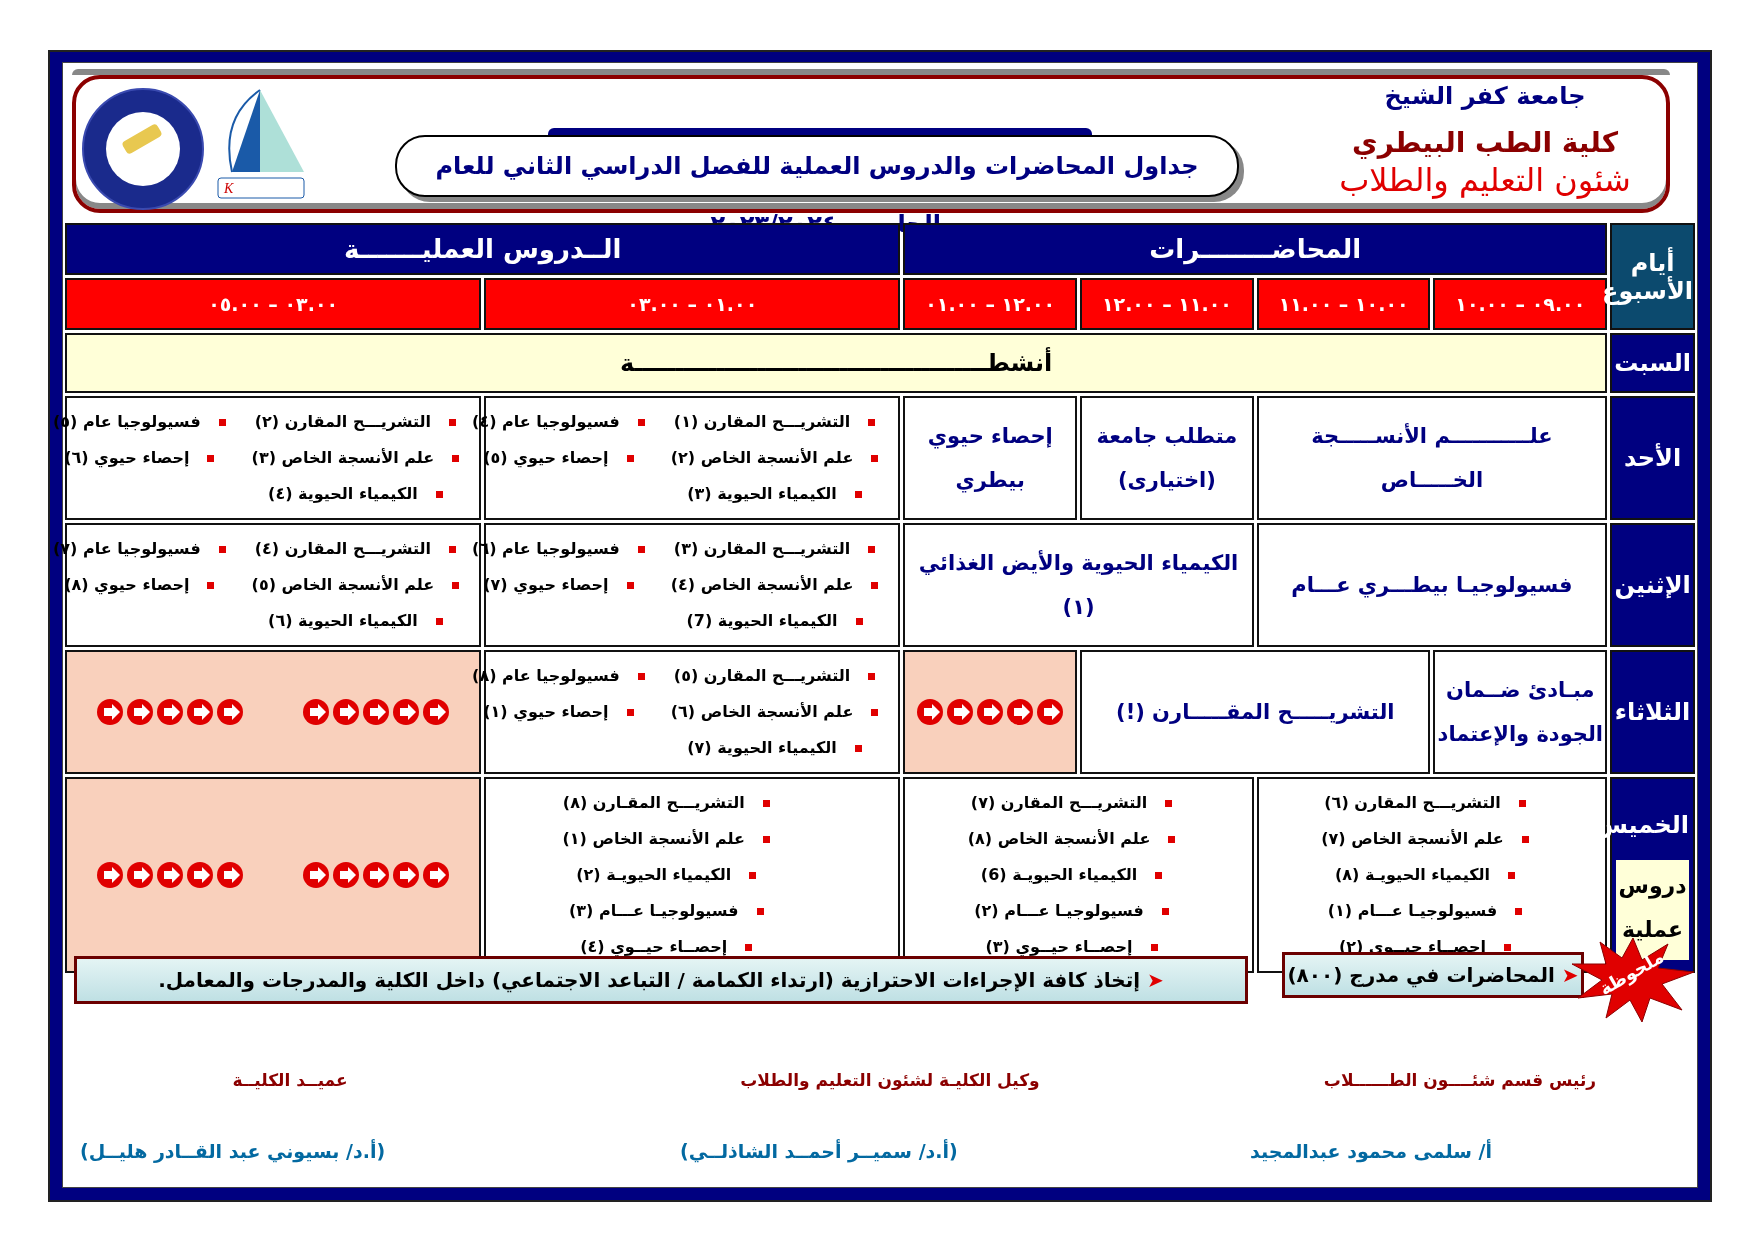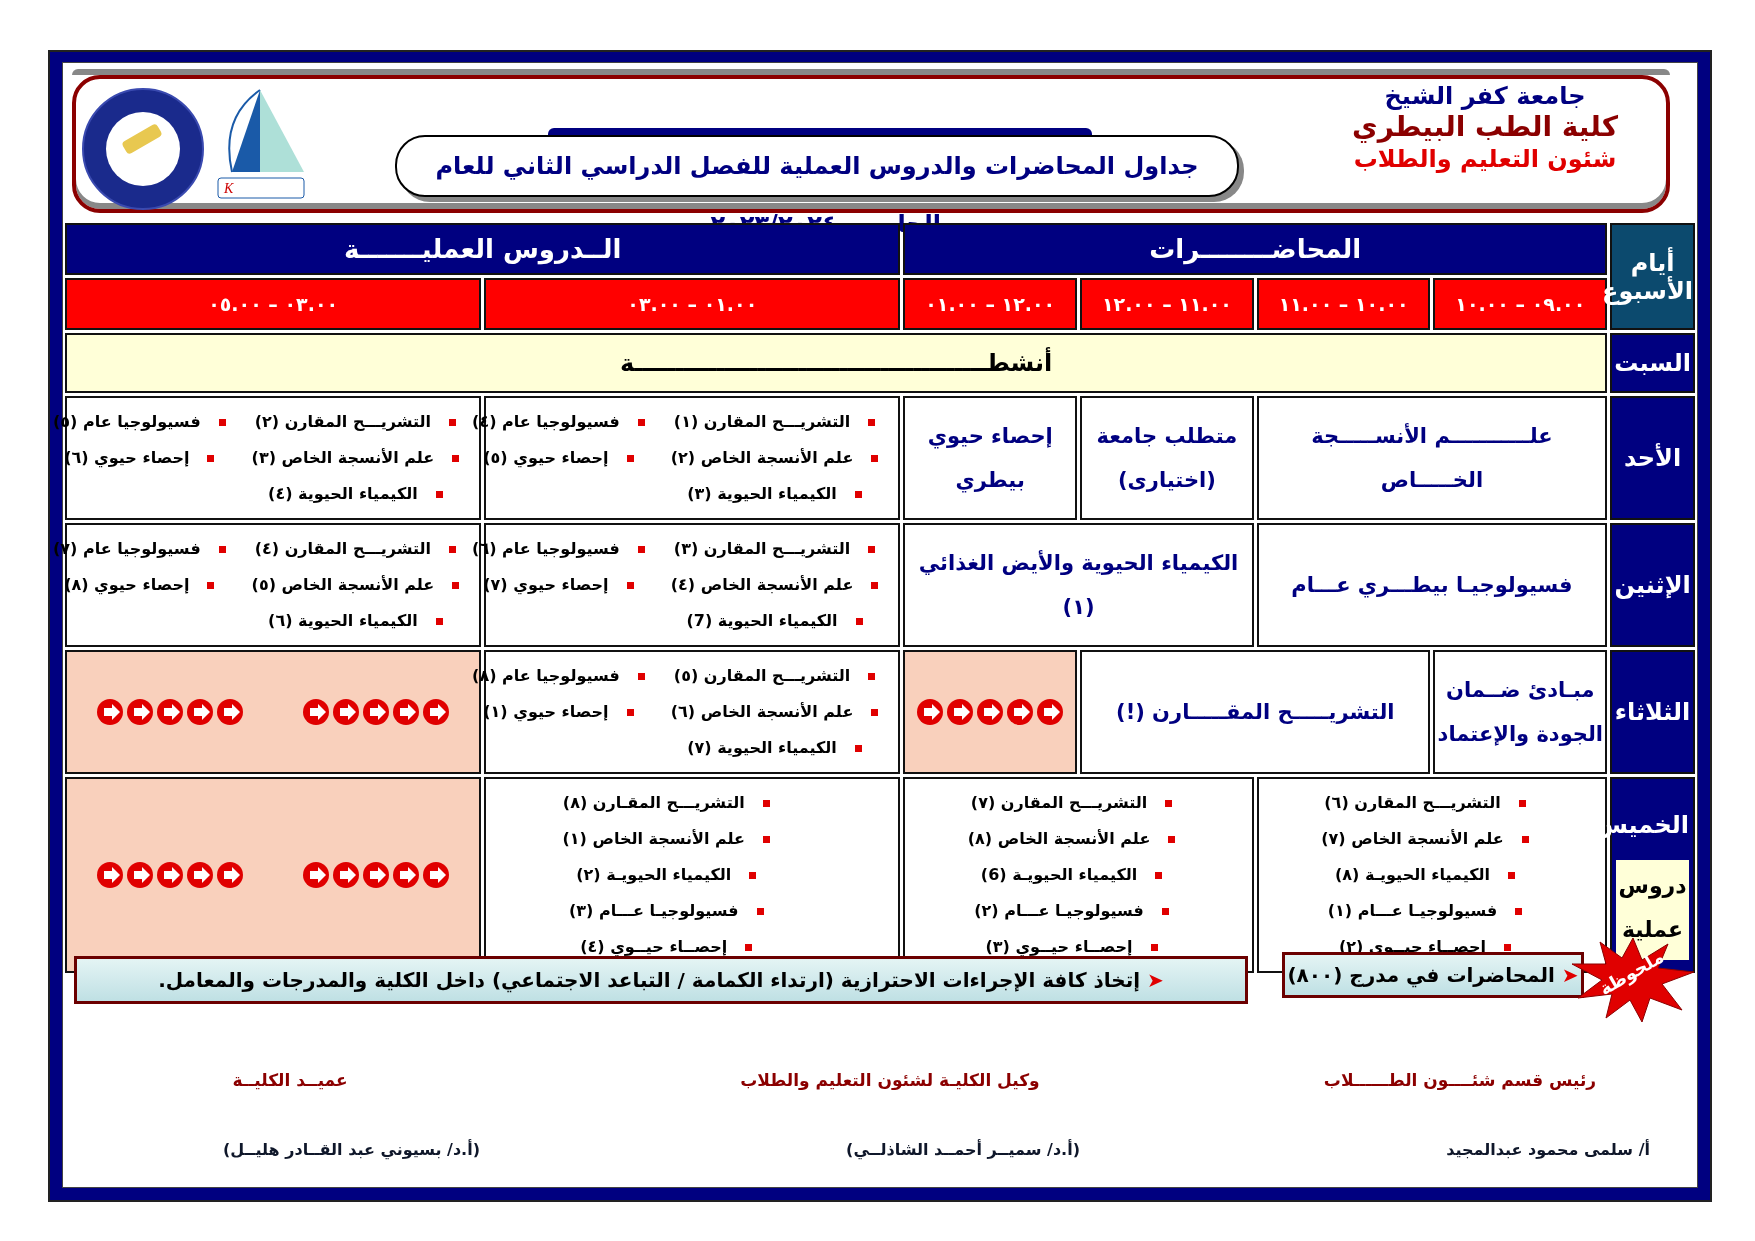--- a/index.html
+++ b/index.html
@@ -3,22 +3,22 @@
 <meta charset="utf-8">
 <style>
   html,body{margin:0;padding:0;background:#fff;}
   body{width:1755px;height:1241px;position:relative;overflow:hidden;font-family:"DejaVu Sans","Liberation Sans",sans-serif;}
   .frame-outer{position:absolute;left:48px;top:50px;width:1660px;height:1148px;background:#000080;border:2px solid #222;}
   .frame-inner{position:absolute;left:62px;top:62px;width:1634px;height:1124px;background:#fff;border:1px solid #444;}
   .hdr-box{position:absolute;left:72px;top:75px;width:1590px;height:130px;border:4px solid #8b0000;border-radius:28px;background:#fff;box-shadow:0 -6px 0 #888 inset;}
   .hdr-box::before{content:"";position:absolute;left:-4px;right:-4px;top:-10px;height:6px;background:#888;border-radius:28px 28px 0 0;}
   .uni{position:absolute;right:100px;top:82px;width:340px;text-align:center;direction:rtl;}
   .uni .l1{color:#000080;font-weight:bold;font-size:24px;font-family:"DejaVu Sans",sans-serif;}
-  .uni .l2{color:#8b0000;font-weight:bold;font-size:28px;margin-top:0;}
-  .uni .l3{color:#e00000;font-weight:bold;font-size:24px;margin-top:2px;}
+  .uni .l2{color:#8b0000;font-weight:bold;font-size:28px;margin-top:16px;}
+  .uni .l3{color:#e00000;font-weight:normal;font-size:32px;margin-top:2px;}
   .title1{position:absolute;left:548px;top:83px;width:544px;height:44px;background:#000080;border-radius:6px;color:#fff;font-weight:bold;font-size:24px;text-align:center;line-height:44px;direction:rtl;margin-top:45px;}
   .title2{position:absolute;left:395px;top:135px;width:840px;height:58px;border:2px solid #000;border-radius:30px;background:#fff;box-shadow:5px 5px 0 #888;color:#000080;font-weight:bold;font-size:24px;text-align:center;line-height:58px;direction:rtl;}
   .logo1{position:absolute;left:82px;top:88px;width:118px;height:118px;border-radius:50%;background:#1a2a8c;border:2px solid #3a4ab0;}
   .logo1 .in{position:absolute;left:22px;top:22px;width:74px;height:74px;border-radius:50%;background:#fff;}
   .logo1 .sc{position:absolute;left:38px;top:42px;width:40px;height:14px;background:#e8c850;transform:rotate(-30deg);border-radius:4px;}
   .logo2{position:absolute;left:210px;top:88px;width:100px;height:114px;}
   table.tt{border-collapse:separate;border-spacing:3px;width:1636px;position:absolute;left:62px;top:220px;direction:rtl;table-layout:fixed;}
   table.tt td{border:2px solid #111;padding:0;vertical-align:middle;text-align:center;}
   .dayhdr{background:#0c4a6e;color:#fff;font-weight:bold;font-size:24px;width:88px;}
   .sec{background:#000080;color:#fff;font-weight:bold;font-size:26px;height:48px;}
@@ -36,21 +36,21 @@
   .two ul.b{flex:1;}
   .arrows{display:flex;justify-content:center;gap:4px;direction:ltr;}
   .arr{width:26px;height:26px;border-radius:50%;background:#e00000;position:relative;}
   .arr::after{content:"";position:absolute;left:7px;top:9px;width:10px;height:8px;background:#fff;}
   .arr::before{content:"";position:absolute;left:15px;top:5px;border-left:8px solid #fff;border-top:8px solid transparent;border-bottom:8px solid transparent;}
   .note-r{position:absolute;left:1282px;top:952px;width:296px;height:40px;border:3px solid #6b0000;background:linear-gradient(#e4f4f4,#bfe0e4);color:#000;font-weight:bold;font-size:20px;line-height:40px;text-align:center;direction:rtl;}
   .note-l{position:absolute;left:74px;top:956px;width:1168px;height:42px;border:3px solid #6b0000;background:linear-gradient(#e4f4f4,#bfe0e4);color:#000;font-weight:bold;font-size:20px;line-height:42px;text-align:center;direction:rtl;}
   .star{position:absolute;left:1572px;top:938px;width:122px;height:84px;}
   .star-txt{position:absolute;left:1596px;top:962px;color:#fff;font-weight:bold;font-size:18px;transform:rotate(-30deg);}
   .sig{position:absolute;top:1070px;width:380px;text-align:center;direction:rtl;color:#8b0000;font-weight:bold;font-size:17px;}
-  .signame{position:absolute;top:1140px;width:400px;text-align:right;direction:rtl;color:#0f172a;font-weight:bold;font-size:16px;}
+  .signame{position:absolute;top:1140px;width:400px;text-align:left;direction:rtl;color:#0369a1;font-weight:bold;font-size:19px;}
   .tri{color:#e00000;}
 </style>
 </head>
 <body>
 
 <div class="frame-outer"></div>
 <div class="frame-inner"></div>
 
 <div class="hdr-box"></div>
 

